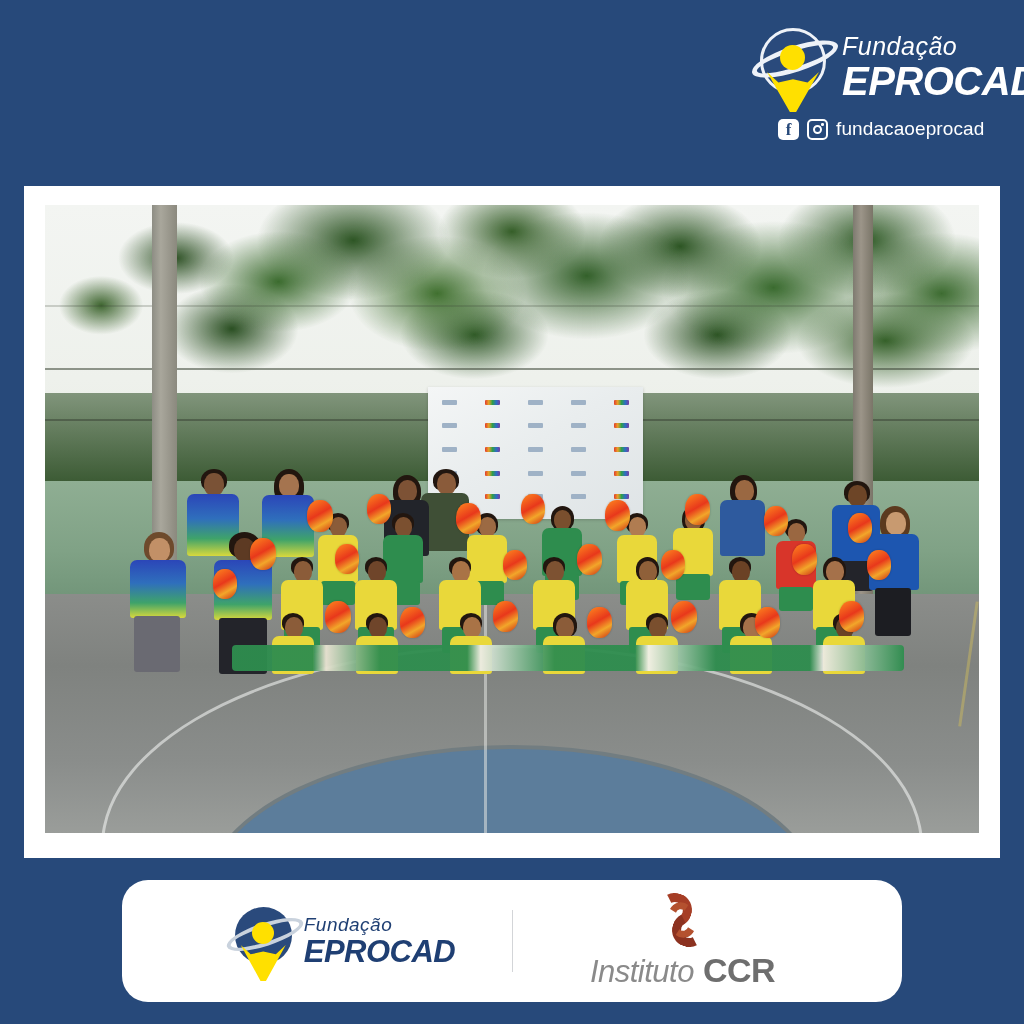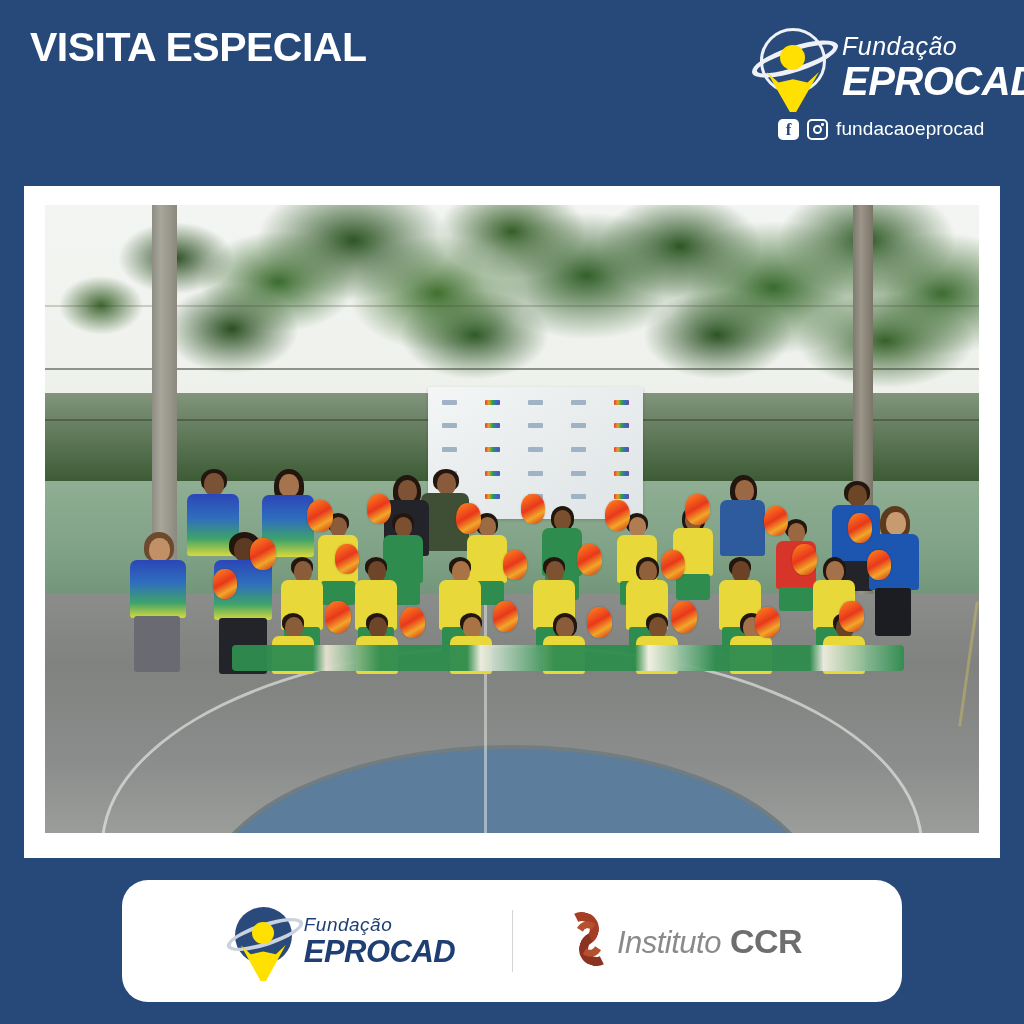--- a/index.html
+++ b/index.html
@@ -225,42 +225,41 @@
   #bottom-left-logo .head { left: 24px; top: 18px; width: 22px; height: 22px; }
   #bottom-left-logo .body { left: 13px; top: 41px; width: 45px; height: 36px; }
   #bottom-left-text { margin-left: 2px; color: #1f3f73; }
   #bottom-left-text .logo-fundacao { font-size: 19px; }
   #bottom-left-text .logo-eprocad { font-size: 31px; }
 
   #bottom-divider { width: 1px; height: 62px; background: #d3d5d8; flex: 0 0 1px; }
 
   #bottom-right-logo {
     width: 340px;
-    display: flex; flex-direction: row; align-items: center; justify-content: center;
+    display: flex; flex-direction: column; align-items: center; justify-content: center;
     position: relative;
   }
   #ccr-mark { width: 54px; height: 56px; position: relative; margin-bottom: 2px; }
   #ccr-mark .sw {
     position: absolute; border-radius: 50%;
     border: 9px solid #9c3a24;
   }
   #ccr-mark .sw1 { left: 2px;  top: 0px;  width: 34px; height: 34px; border-color: #a63e26 #a63e26 transparent transparent; transform: rotate(18deg); }
   #ccr-mark .sw2 { left: 16px; top: 20px; width: 34px; height: 34px; border-color: transparent transparent #8c3220 #8c3220; transform: rotate(18deg); }
   #ccr-mark .sw3 { left: 12px; top: 9px;  width: 28px; height: 36px; border: 7px solid #b4512f; border-color: #b4512f transparent #b4512f transparent; transform: rotate(-12deg); }
   #ccr-text { display: flex; align-items: baseline; gap: 9px; }
   #ccr-instituto { font-size: 31px; font-style: italic; color: #8a8a8a; letter-spacing: -0.5px; }
   #ccr-ccr { font-size: 34px; font-weight: bold; color: #6e6e6e; letter-spacing: -0.5px; }
 </style>
 </head>
 <body>
 
 <div id="poster">
 
   <div id="header-titles">
-    <div id="title-main">VISITA ESPECIAL</div>
   </div>
 
   <div id="header-logo">
     <div id="header-logo-row">
       <div class="mark">
         <div class="disc"></div>
         <div class="ring"></div>
         <div class="head"></div>
         <div class="body"></div>
       </div>

